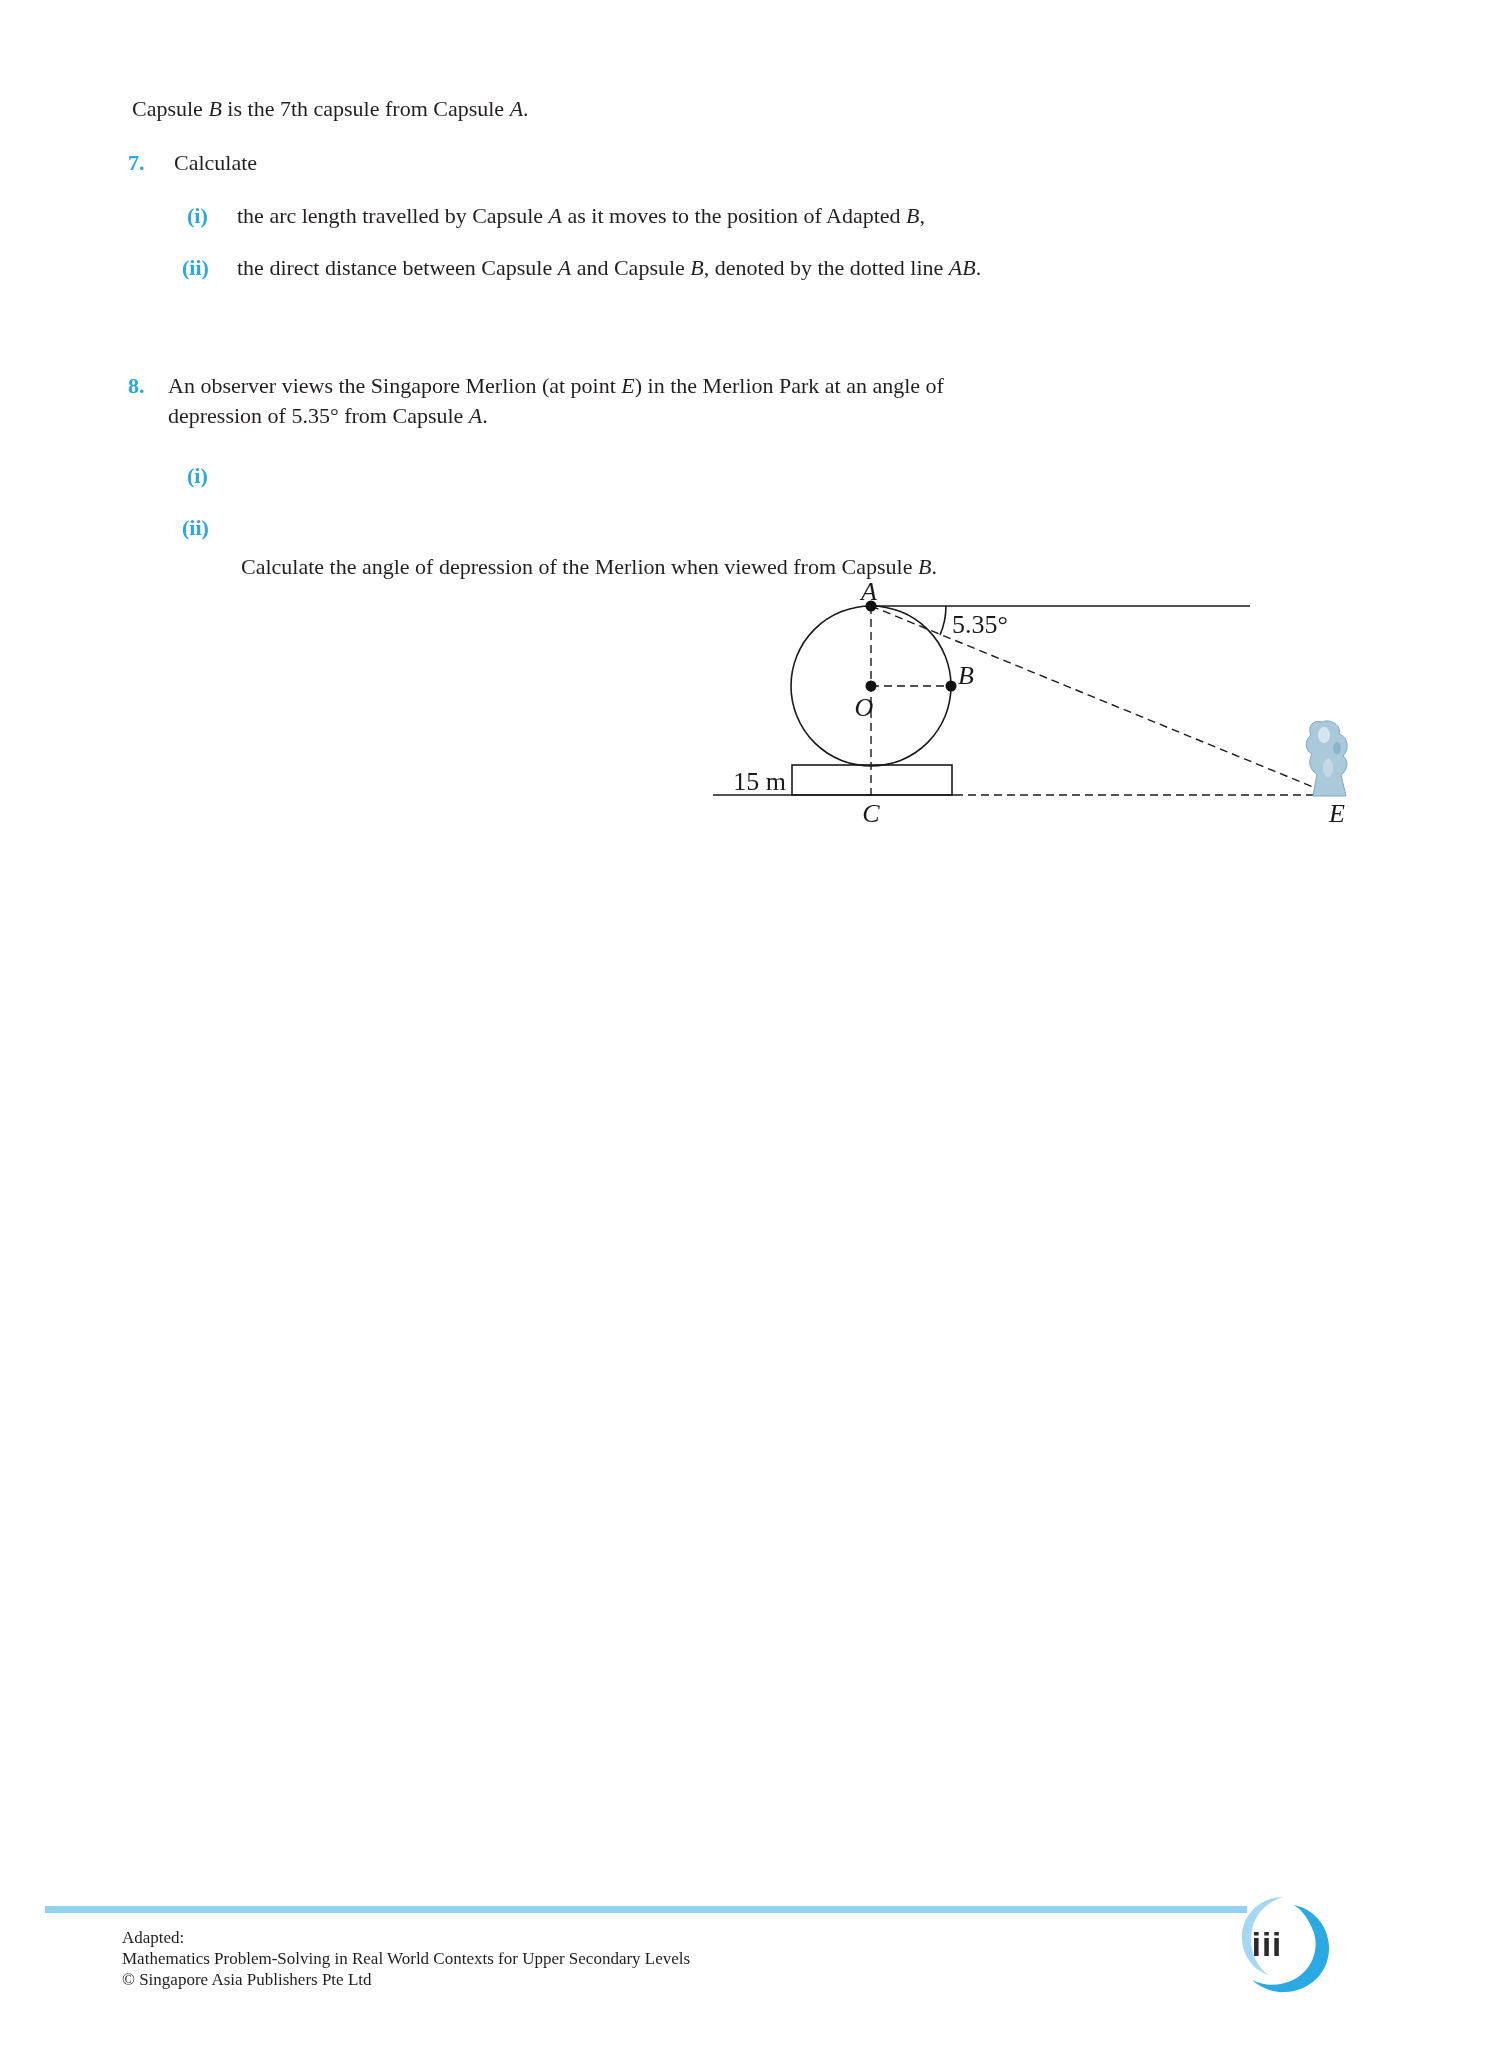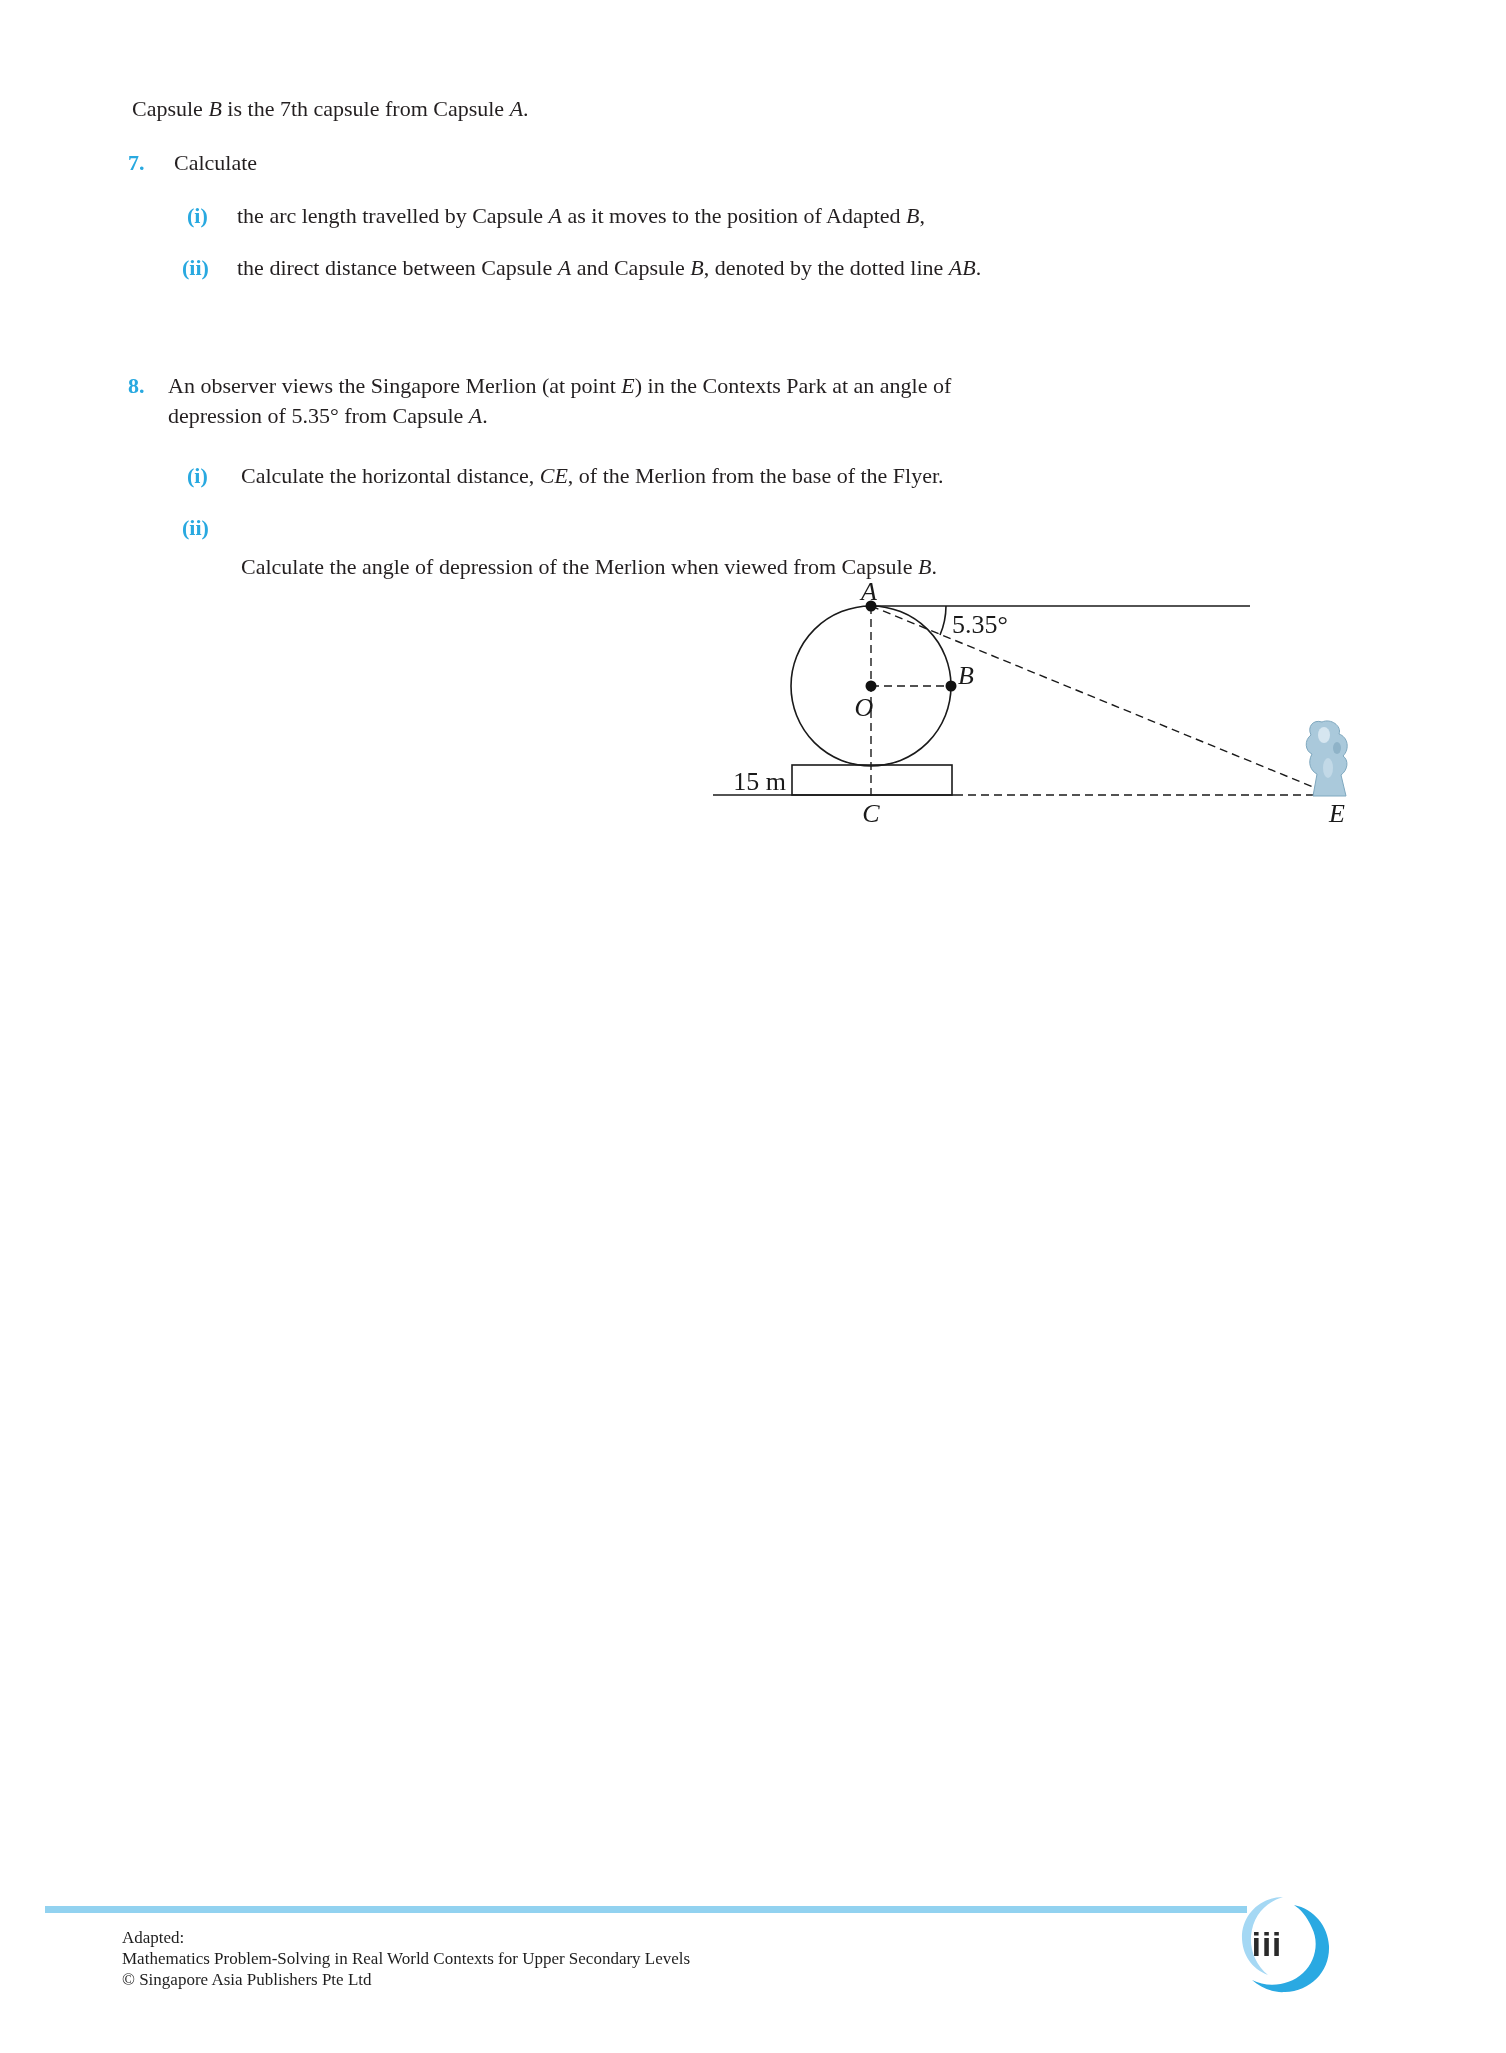--- a/index.html
+++ b/index.html
@@ -65,30 +65,27 @@
     <span>the arc length travelled by Capsule </span><span class="it">A</span><span> as it moves to the position of Adapted </span><span class="it">B</span><span>,</span>
   </div>
 
   <div class="tline num" style="left:182px;top:251px;">(ii)</div>
   <div class="tline" style="left:237px;top:251px;font-family:Liberation Serif, serif;">
     <span>the direct distance between Capsule </span><span class="it">A</span><span> and Capsule </span><span class="it">B</span><span>, denoted by the dotted line </span><span class="it">AB</span><span>.</span>
   </div>
 
   <div class="tline num" style="left:128px;top:369px;">8.</div>
   <div class="tline" style="left:168px;top:369px;">
-    <span>An observer views the Singapore Merlion (at point </span><span class="it">E</span><span>) in the Contexts Park at an angle of</span>
+    <span>An observer views the Singapore Merlion (at point </span><span class="it">E</span><span>) in the Merlion Park at an angle of</span>
   </div>
   <div class="tline" style="left:168px;top:399px;text-align:right;">
     <span>depression of 5.35° from Capsule </span><span class="it">A</span><span>.</span>
   </div>
 
   <div class="tline num" style="left:187px;top:459px;">(i)</div>
-  <div class="tline" style="left:241px;top:459px;">
-    <span>Calculate the horizontal distance, </span><span class="it">CE</span><span>, of the Merlion from the base of the Flyer.</span>
-  </div>
 
   <div class="tline num" style="left:182px;top:511px;">(ii)</div>
   <div class="tline" style="left:241px;top:511px;margin-top:39px;">
     <span>Calculate the angle of depression of the Merlion when viewed from Capsule </span><span class="it">B</span><span>.</span>
   </div>
 
   <svg class="diagram-svg" width="780" height="270" viewBox="0 0 780 270">
 
     <line class="dline" x1="113" y1="225" x2="355" y2="225"></line>
     <line class="ddash" x1="355" y1="225" x2="742" y2="225"></line>

